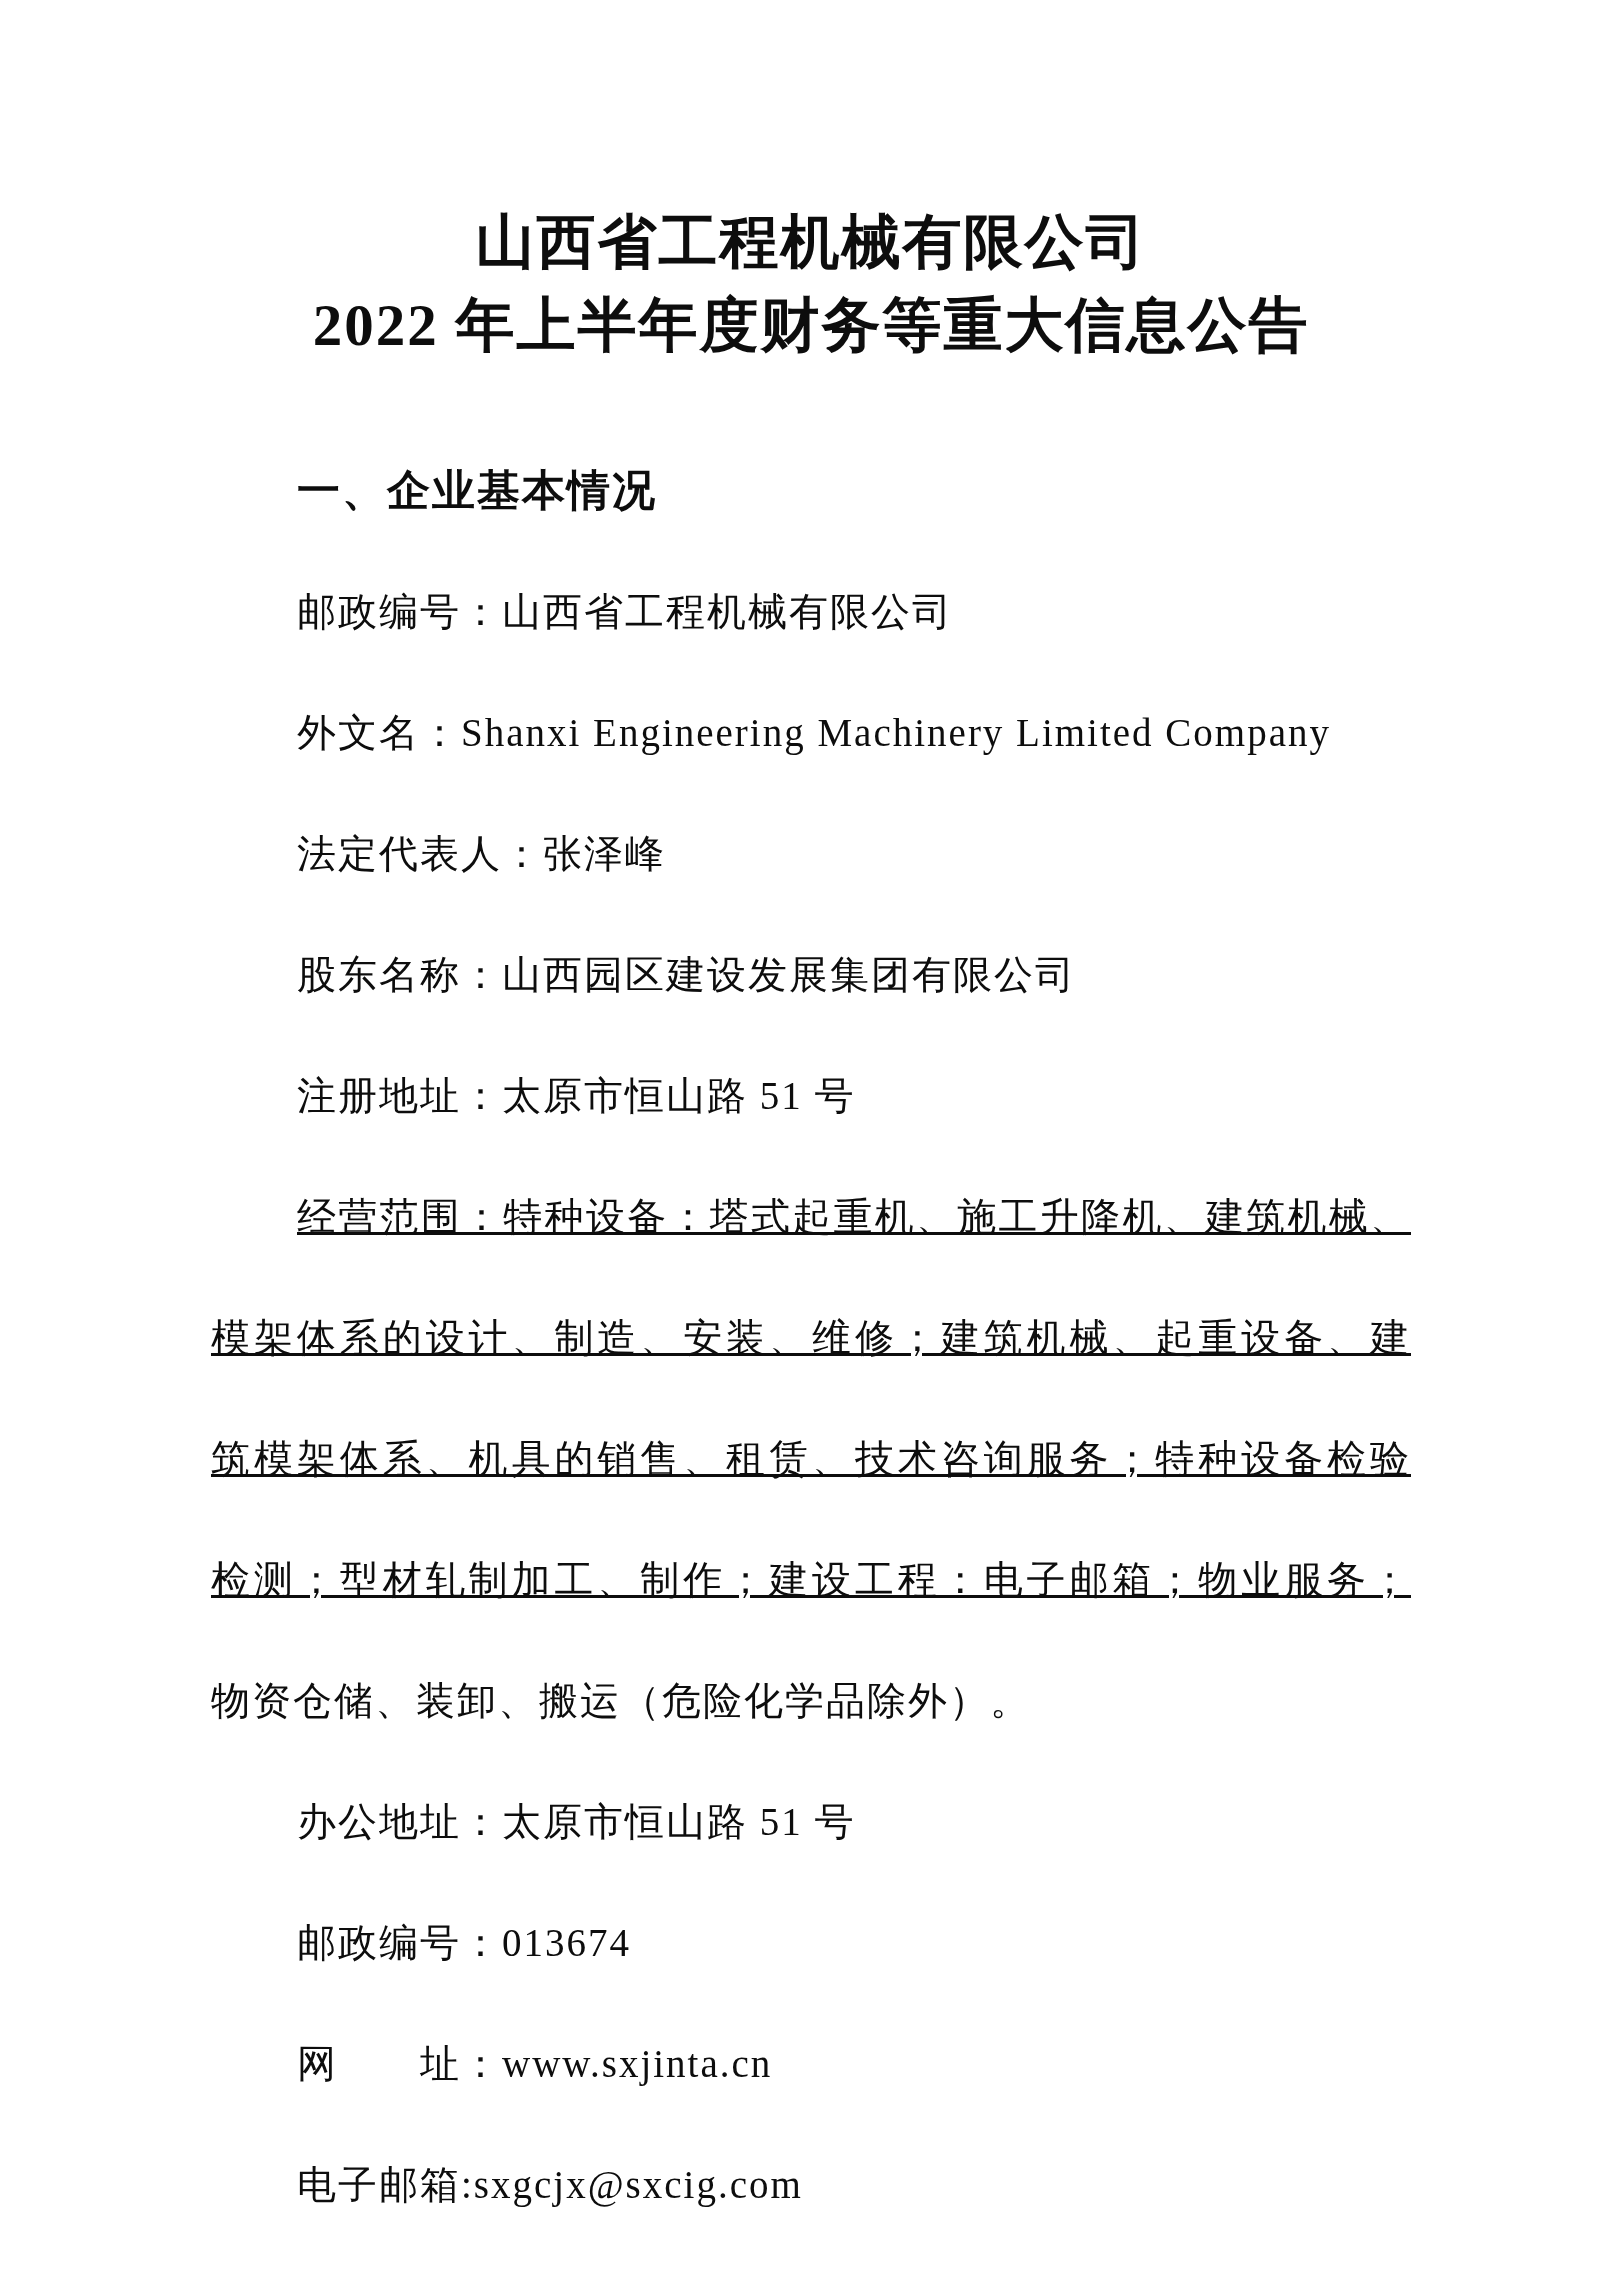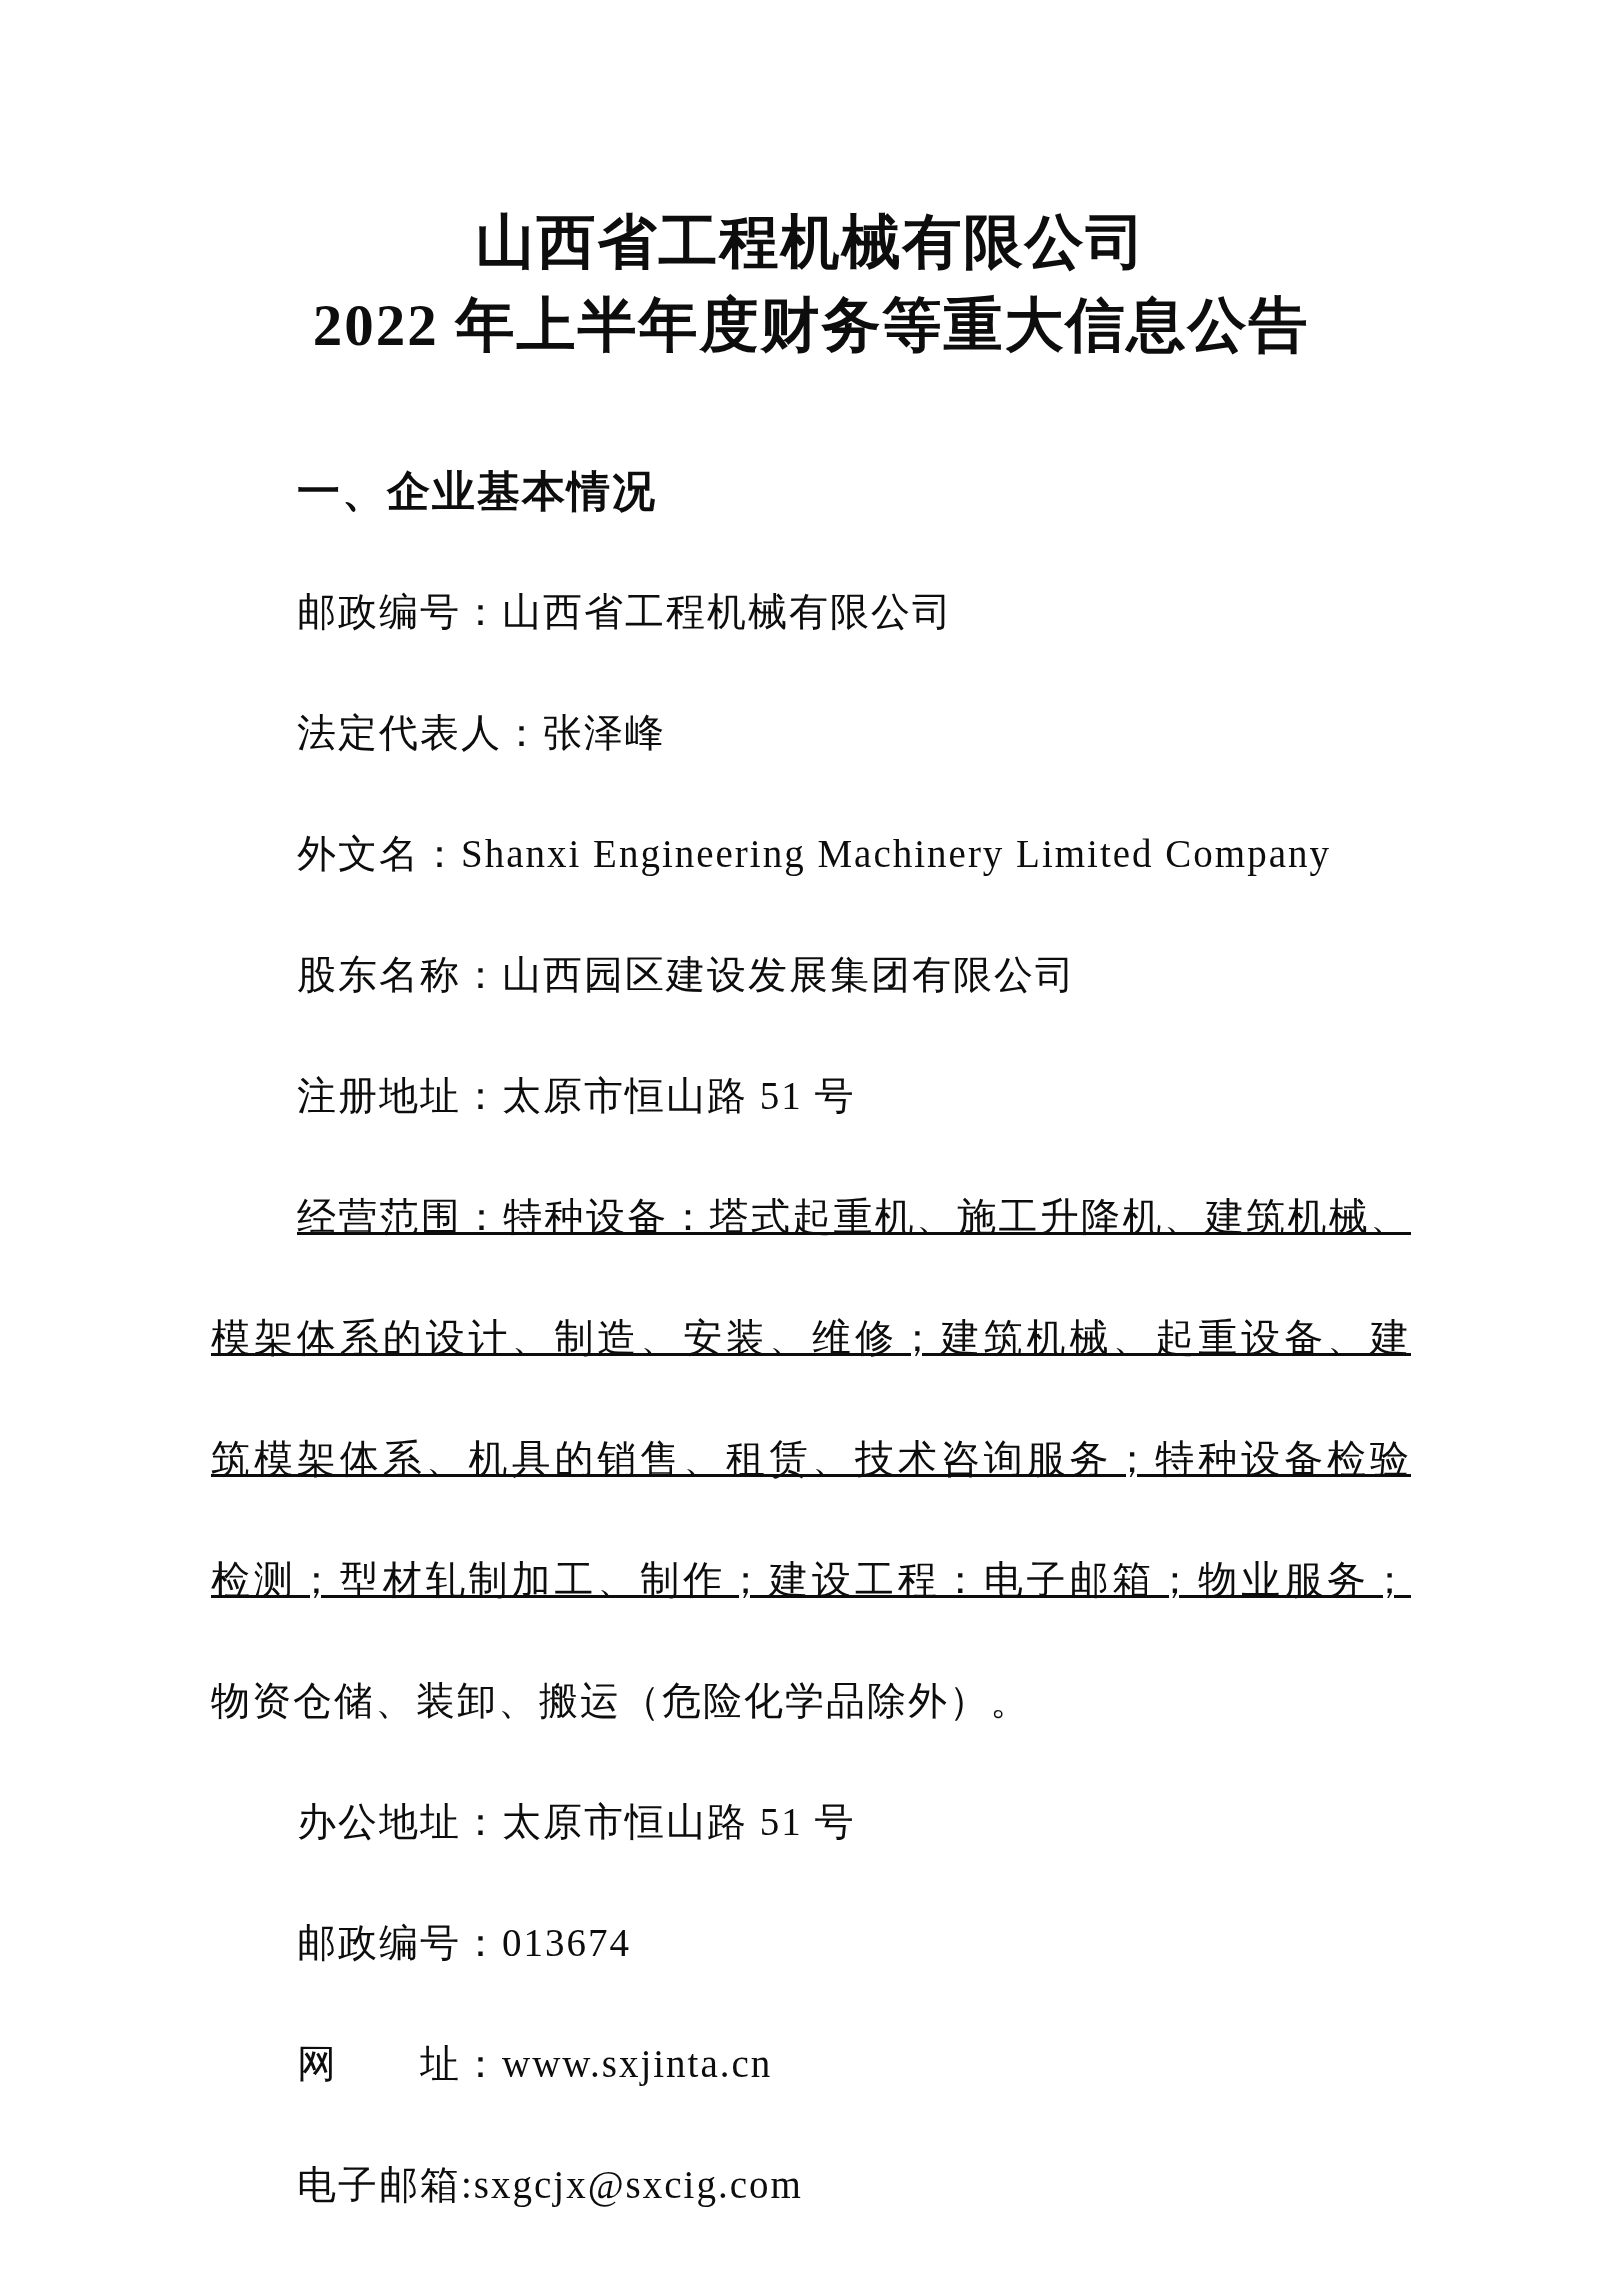--- a/index.html
+++ b/index.html
@@ -23,21 +23,21 @@
   .title-line {
     text-align: center;
     font-weight: bold;
     font-size: 59px;
     line-height: 83px;
     letter-spacing: 2px;
     white-space: nowrap;
   }
   .section-heading {
     margin-top: 83px;
-    font-family: Liberation Sans, sans-serif;
+    font-family: Liberation Serif, serif;
     font-weight: bold;
     font-size: 43px;
     line-height: 82px;
     text-indent: 86px;
     letter-spacing: 2px;
   }
   .body-line {
     font-size: 39px;
     line-height: 82px;
     letter-spacing: 2px;
@@ -57,22 +57,22 @@
 
 <div class="page">
   <div class="doc">
     <div class="title-line">山西省工程机械有限公司</div>
     <div class="title-line">2022 年上半年度财务等重大信息公告</div>
 
     <div class="section-heading">一、企业基本情况</div>
 
     <div id="body-lines">
         <p class="body-line indent">邮政编号：山西省工程机械有限公司</p>
+        <p class="body-line indent">外文名：Shanxi Engineering Machinery Limited Company</p>
         <p class="body-line indent">法定代表人：张泽峰</p>
-        <p class="body-line indent">外文名：Shanxi Engineering Machinery Limited Company</p>
         <p class="body-line indent">股东名称：山西园区建设发展集团有限公司</p>
         <p class="body-line indent">注册地址：太原市恒山路 51 号</p>
         <p class="body-line indent justify">经营范围：特种设备：塔式起重机、施工升降机、建筑机械、</p>
         <p class="body-line justify">模架体系的设计、制造、安装、维修；建筑机械、起重设备、建</p>
         <p class="body-line justify">筑模架体系、机具的销售、租赁、技术咨询服务；特种设备检验</p>
         <p class="body-line justify">检测；型材轧制加工、制作；建设工程：电子邮箱；物业服务；</p>
         <p class="body-line">物资仓储、装卸、搬运（危险化学品除外）。</p>
         <p class="body-line indent">办公地址：太原市恒山路 51 号</p>
         <p class="body-line indent">邮政编号：013674</p>
         <p class="body-line indent">网　　址：www.sxjinta.cn</p>

